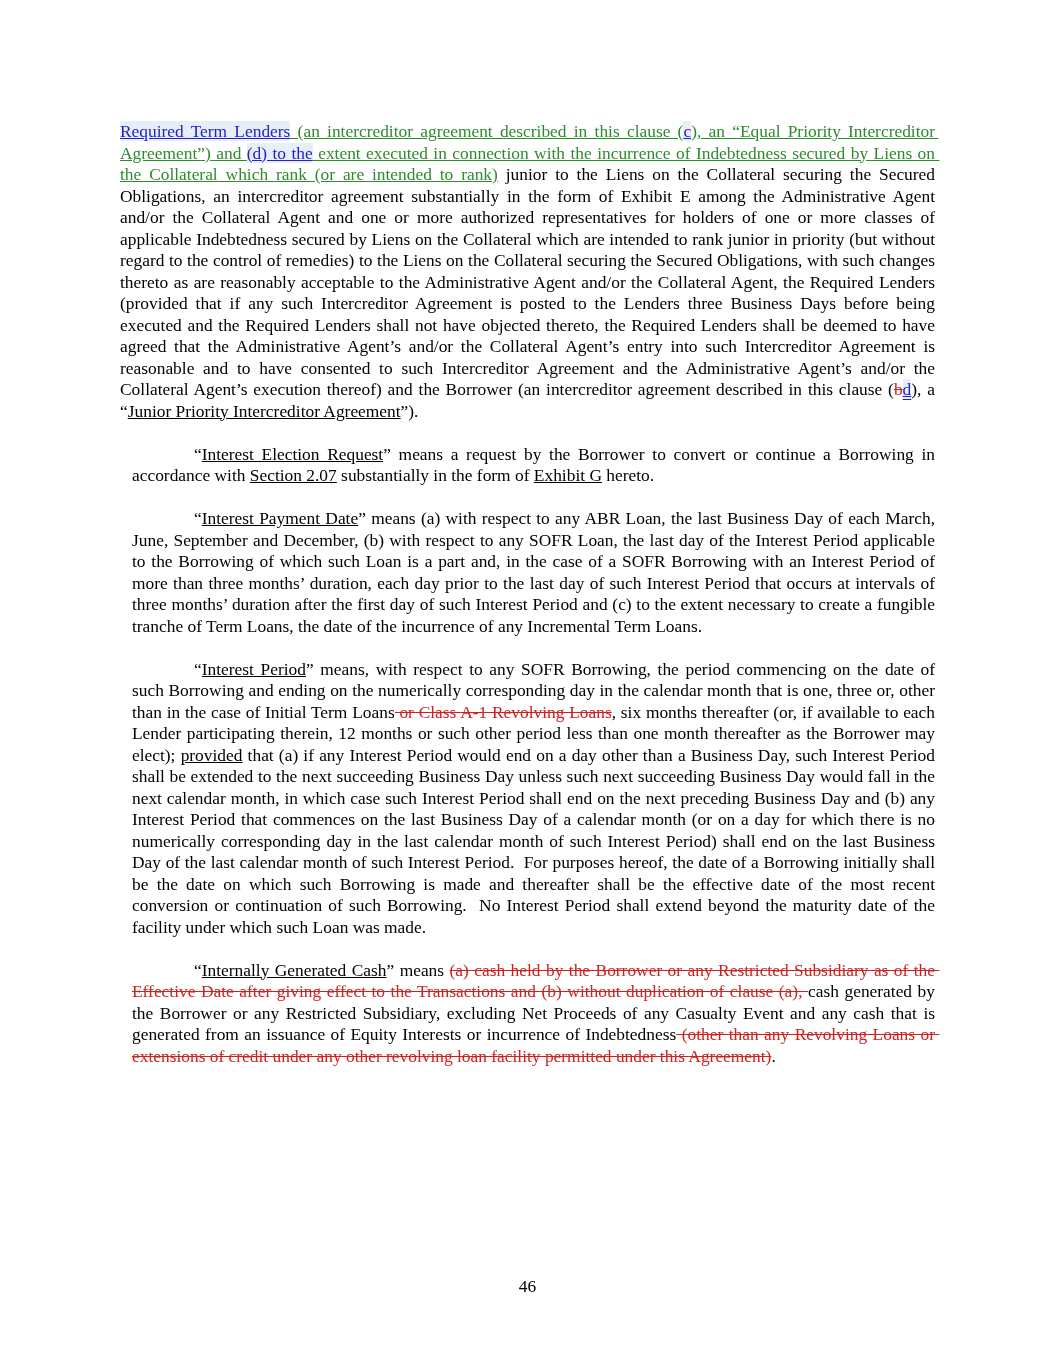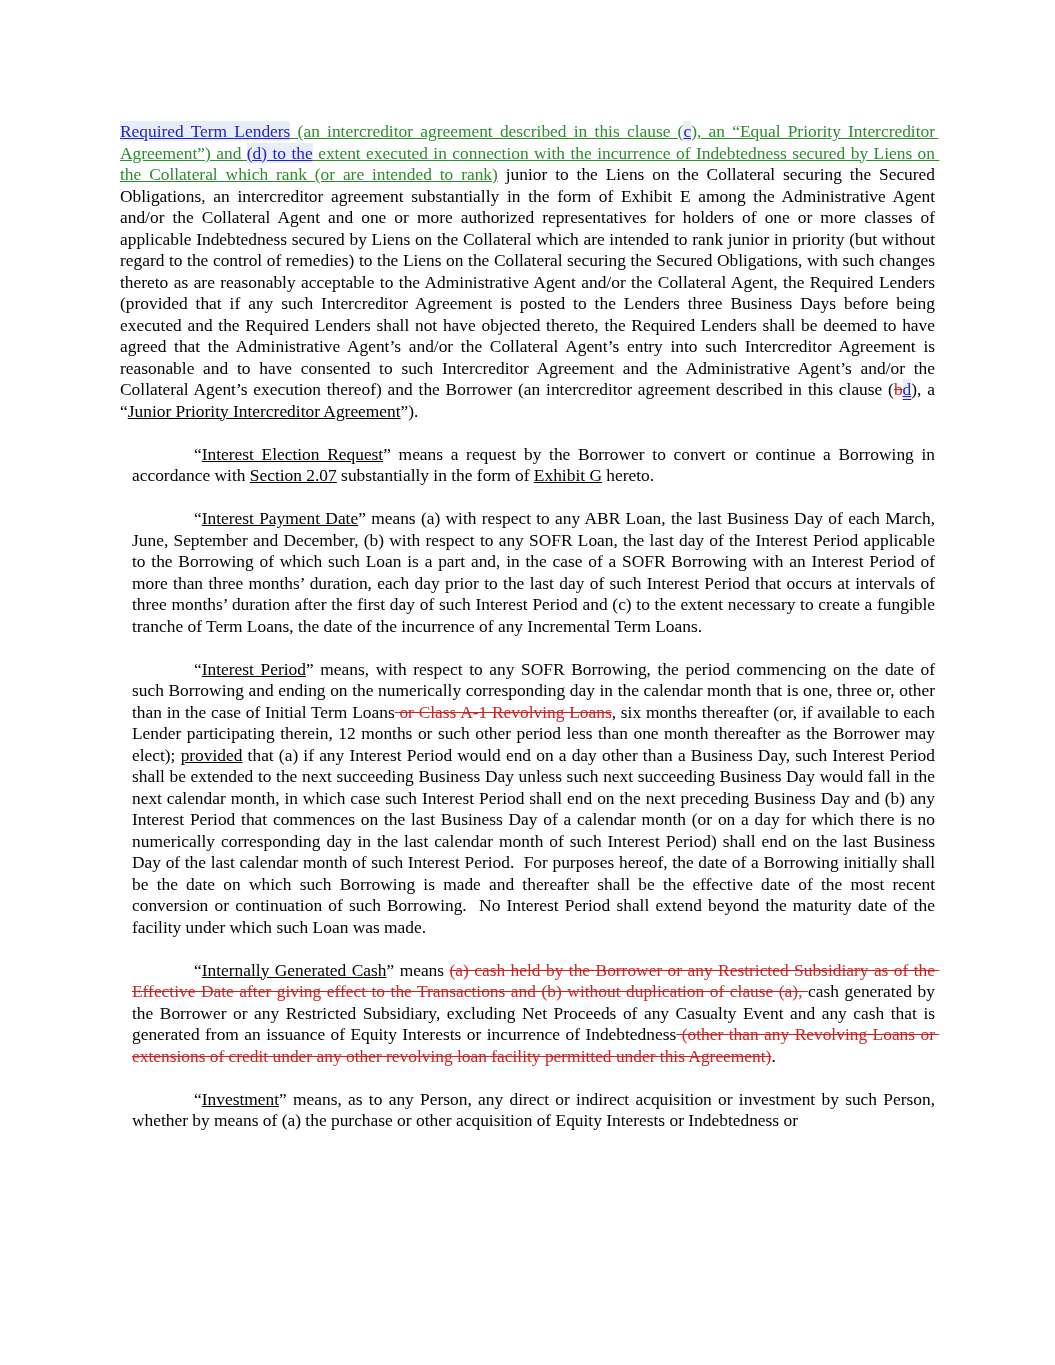--- a/index.html
+++ b/index.html
@@ -76,15 +76,15 @@
 </head>
 <body>
 
 <div class="page">
   <div class="doc-body">
       <p class="para"><span class="run ins-blue">Required Term Lenders</span><span class="run ins-green"> (an intercreditor agreement described in this clause (</span><span class="run ins-blue">c</span><span class="run ins-green">), an “Equal Priority Intercreditor Agreement”) and </span><span class="run ins-blue">(d) to the</span><span class="run ins-green"> extent executed in connection with the incurrence of Indebtedness secured by Liens on the Collateral which rank (or are intended to rank)</span><span class="run normal"> junior to the Liens on the Collateral securing the Secured Obligations, an intercreditor agreement substantially in the form of Exhibit E among the Administrative Agent and/or the Collateral Agent and one or more authorized representatives for holders of one or more classes of applicable Indebtedness secured by Liens on the Collateral which are intended to rank junior in priority (but without regard to the control of remedies) to the Liens on the Collateral securing the Secured Obligations, with such changes thereto as are reasonably acceptable to the Administrative Agent and/or the Collateral Agent, the Required Lenders (provided that if any such Intercreditor Agreement is posted to the Lenders three Business Days before being executed and the Required Lenders shall not have objected thereto, the Required Lenders shall be deemed to have agreed that the Administrative Agent’s and/or the Collateral Agent’s entry into such Intercreditor Agreement is reasonable and to have consented to such Intercreditor Agreement and the Administrative Agent’s and/or the Collateral Agent’s execution thereof) and the Borrower (an intercreditor agreement described in this clause (</span><span class="run del">b</span><span class="run ins-blue-dbl">d</span><span class="run normal">), a “</span><span class="run defined">Junior Priority Intercreditor Agreement</span><span class="run normal">”).</span></p>
       <p class="para indent"><span class="run normal">“</span><span class="run defined">Interest Election Request</span><span class="run normal">” means a request by the Borrower to convert or continue a Borrowing in accordance with </span><span class="run defined">Section 2.07</span><span class="run normal"> substantially in the form of </span><span class="run defined">Exhibit G</span><span class="run normal"> hereto.</span></p>
       <p class="para indent"><span class="run normal">“</span><span class="run defined">Interest Payment Date</span><span class="run normal">” means (a) with respect to any ABR Loan, the last Business Day of each March, June, September and December, (b) with respect to any SOFR Loan, the last day of the Interest Period applicable to the Borrowing of which such Loan is a part and, in the case of a SOFR Borrowing with an Interest Period of more than three months’ duration, each day prior to the last day of such Interest Period that occurs at intervals of three months’ duration after the first day of such Interest Period and (c) to the extent necessary to create a fungible tranche of Term Loans, the date of the incurrence of any Incremental Term Loans.</span></p>
       <p class="para indent"><span class="run normal">“</span><span class="run defined">Interest Period</span><span class="run normal">” means, with respect to any SOFR Borrowing, the period commencing on the date of such Borrowing and ending on the numerically corresponding day in the calendar month that is one, three or, other than in the case of Initial Term Loans</span><span class="run del"> or Class A-1 Revolving Loans</span><span class="run normal">, six months thereafter (or, if available to each Lender participating therein, 12 months or such other period less than one month thereafter as the Borrower may elect); </span><span class="run defined">provided</span><span class="run normal"> that (a) if any Interest Period would end on a day other than a Business Day, such Interest Period shall be extended to the next succeeding Business Day unless such next succeeding Business Day would fall in the next calendar month, in which case such Interest Period shall end on the next preceding Business Day and (b) any Interest Period that commences on the last Business Day of a calendar month (or on a day for which there is no numerically corresponding day in the last calendar month of such Interest Period) shall end on the last Business Day of the last calendar month of such Interest Period.  For purposes hereof, the date of a Borrowing initially shall be the date on which such Borrowing is made and thereafter shall be the effective date of the most recent conversion or continuation of such Borrowing.  No Interest Period shall extend beyond the maturity date of the facility under which such Loan was made.</span></p>
       <p class="para indent"><span class="run normal">“</span><span class="run defined">Internally Generated Cash</span><span class="run normal">” means </span><span class="run del">(a) cash held by the Borrower or any Restricted Subsidiary as of the Effective Date after giving effect to the Transactions and (b) without duplication of clause (a), </span><span class="run normal">cash generated by the Borrower or any Restricted Subsidiary, excluding Net Proceeds of any Casualty Event and any cash that is generated from an issuance of Equity Interests or incurrence of Indebtedness</span><span class="run del"> (other than any Revolving Loans or extensions of credit under any other revolving loan facility permitted under this Agreement)</span><span class="run normal">.</span></p>
-      <p class="para indent"><span class="run normal">“</span><span class="run defined">Investment</span><span class="run normal">” means, as to any Person, any direct or indirect acquisition or investment by such Person, whether by means of (a) the purchase or other acquisition of Equity Interests or Indebtedness or</span></p>
     </div>
+  <div class="page-footer">46</div>
 </div>
 
 </body></html>

